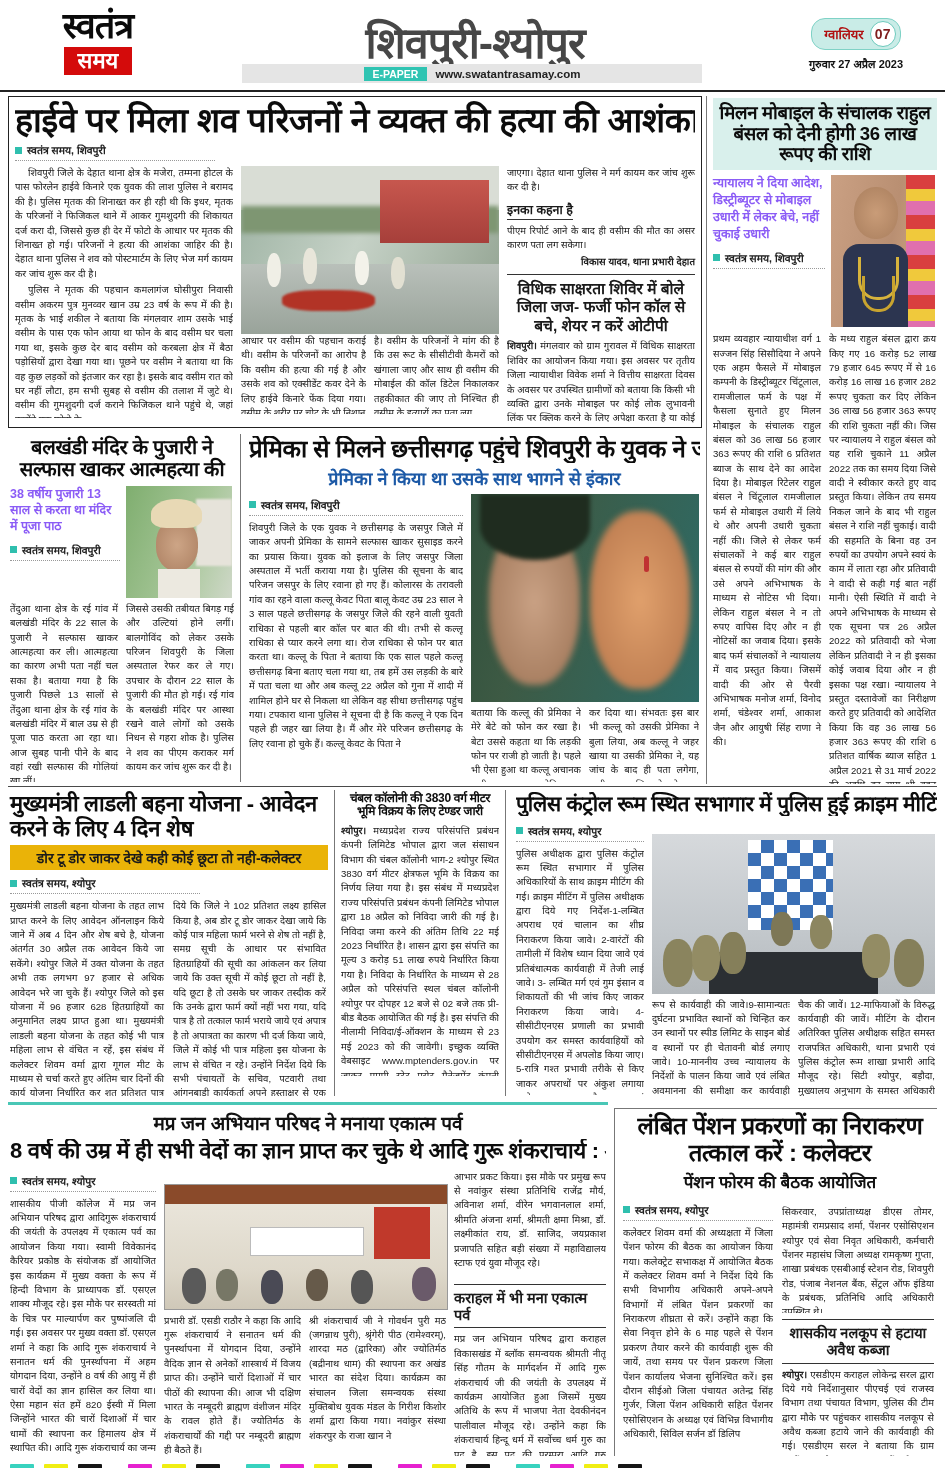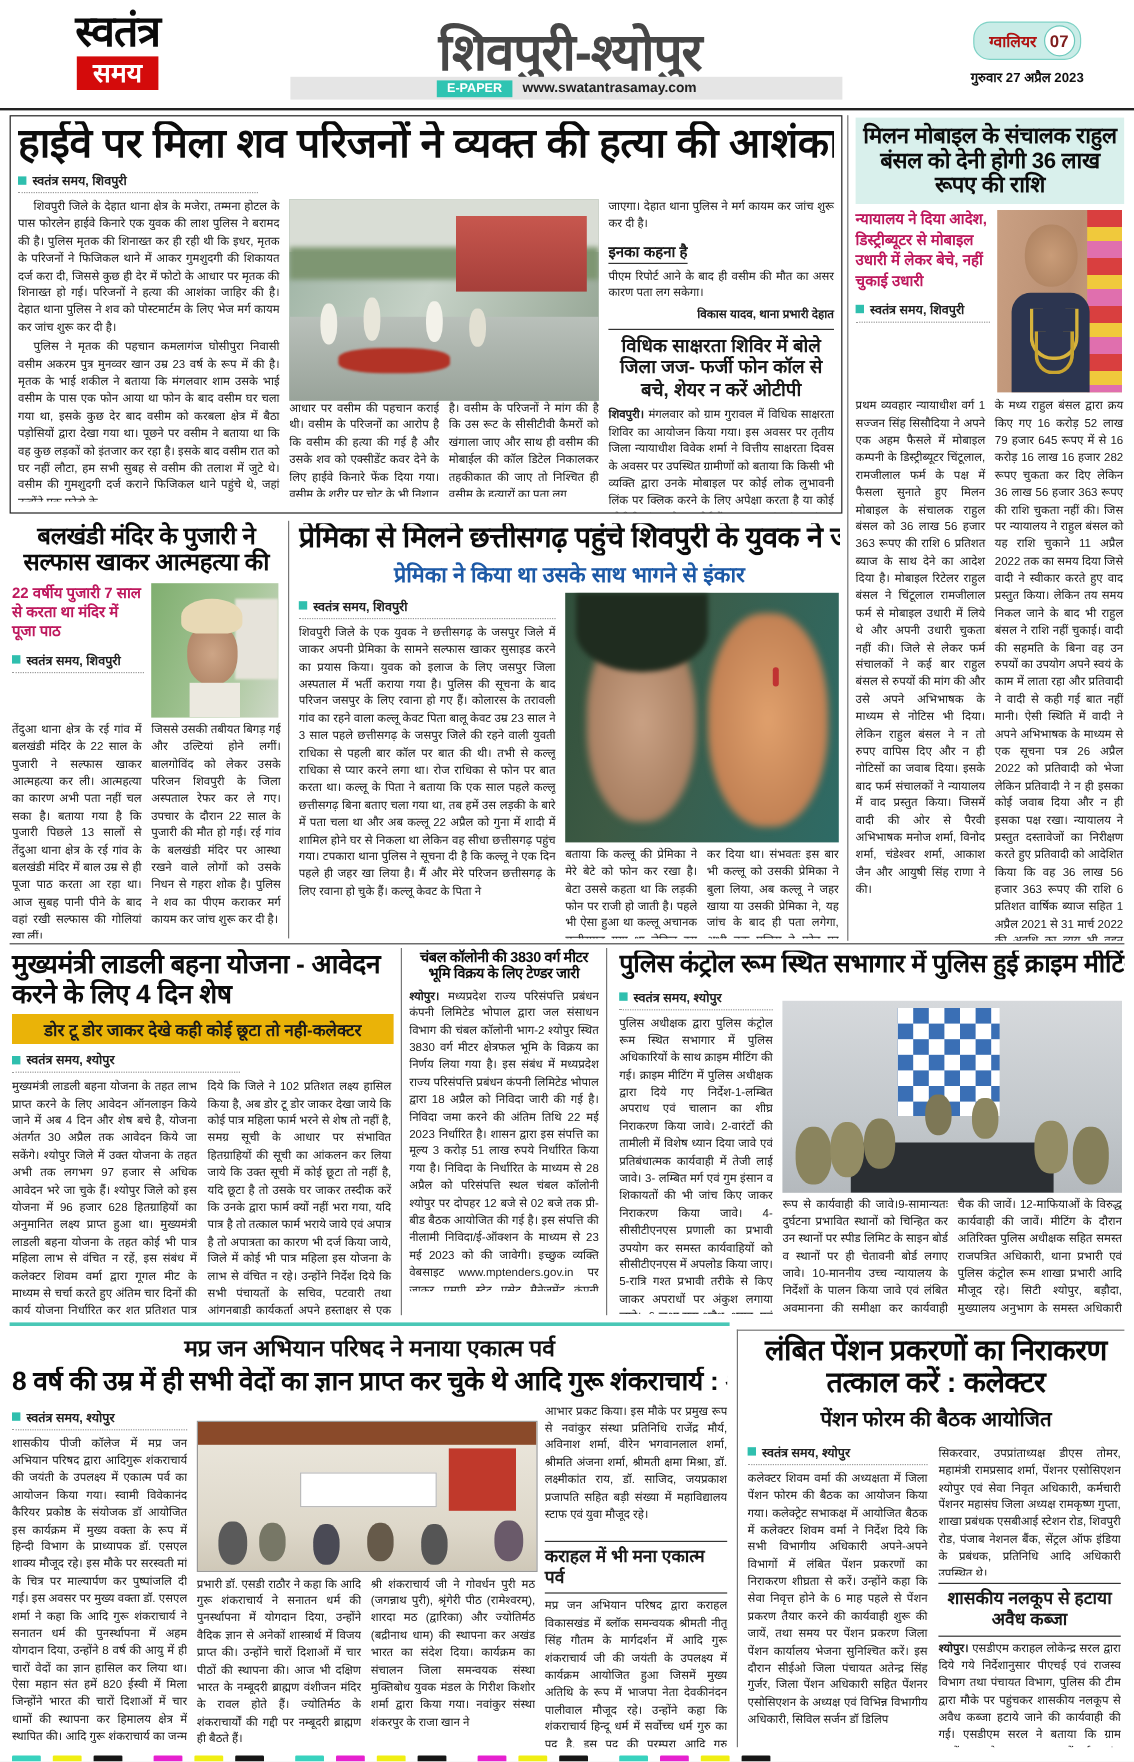--- a/index.html
+++ b/index.html
@@ -10,21 +10,21 @@
   .hl{font-weight:800;color:#0c0c0c;line-height:1.12;letter-spacing:-0.3px;}
   .nowrap{white-space:nowrap;overflow:hidden;}
   .body{font-size:9.6px;line-height:1.5;text-align:justify;color:#202020;}
   .body p{margin:0 0 2px 0;text-indent:13px;}
   .byline{display:flex;align-items:center;gap:5px;font-size:10.5px;font-weight:700;color:#222;
           border-bottom:1px dotted #999;padding-bottom:3px;margin:4px 0 5px 0;}
   .byline .sq{width:7px;height:7px;background:#2fbfae;flex:0 0 auto;}
   .photo{position:relative;overflow:hidden;background:#9aa39b;}
   .rule-h{position:absolute;background:#4a4a4a;height:1px;}
   .teal-rule{position:absolute;background:#49c7b6;height:3px;}
-  .red{color:#be185d;}
+  .red{color:#8b5cf6;}
   .blue{color:#1c59a6;}
   .graybar{background:#eab308;text-align:center;font-weight:800;}
   .quote-t{font-weight:800;font-size:12.5px;border-bottom:1.5px solid #333;display:inline-block;padding-bottom:1px;margin:6px 0 4px 0;}
   .attrib{text-align:right;font-weight:700;font-size:9.8px;margin-top:2px;}
   .subart-h{font-weight:800;text-align:center;line-height:1.2;border-top:1.5px solid #333;padding-top:5px;margin-top:6px;}
   .mark-group{display:inline-flex;gap:10px;margin-right:26px;}
   .mark-group span{display:inline-block;width:24px;height:6px;border-radius:1px;}
   .fig{position:absolute;border-radius:45%;}
 </style>
 </head>
@@ -118,21 +118,21 @@
     <div class="body" style="margin-top:5px;height:468px;overflow:hidden;display:flex;gap:8px;">
       <div style="width:108px;">प्रथम व्यवहार न्यायाधीश वर्ग 1 सज्जन सिंह सिसौदिया ने अपने एक अहम फैसले में मोबाइल कम्पनी के डिस्ट्रीब्यूटर चिंटूलाल, रामजीलाल फर्म के पक्ष में फैसला सुनाते हुए मिलन मोबाइल के संचालक राहुल बंसल को 36 लाख 56 हजार 363 रूपए की राशि 6 प्रतिशत ब्याज के साथ देने का आदेश दिया है। मोबाइल रिटेलर राहुल बंसल ने चिंटूलाल रामजीलाल फर्म से मोबाइल उधारी में लिये थे और अपनी उधारी चुकता नहीं की। जिले से लेकर फर्म संचालकों ने कई बार राहुल बंसल से रुपयों की मांग की और उसे अपने अभिभाषक के माध्यम से नोटिस भी दिया। लेकिन राहुल बंसल ने न तो रुपए वापिस दिए और न ही नोटिसों का जवाब दिया। इसके बाद फर्म संचालकों ने न्यायालय में वाद प्रस्तुत किया। जिसमें वादी की ओर से पैरवी अभिभाषक मनोज शर्मा, विनोद शर्मा, चंडेश्वर शर्मा, आकाश जैन और आयुषी सिंह राणा ने की।</div>
       <div style="width:107px;">के मध्य राहुल बंसल द्वारा क्रय किए गए 16 करोड़ 52 लाख 79 हजार 645 रूपए में से 16 करोड़ 16 लाख 16 हजार 282 रूपए चुकता कर दिए लेकिन 36 लाख 56 हजार 363 रूपए की राशि चुकता नहीं की। जिस पर न्यायालय ने राहुल बंसल को यह राशि चुकाने 11 अप्रैल 2022 तक का समय दिया जिसे वादी ने स्वीकार करते हुए वाद प्रस्तुत किया। लेकिन तय समय निकल जाने के बाद भी राहुल बंसल ने राशि नहीं चुकाई। वादी की सहमति के बिना वह उन रुपयों का उपयोग अपने स्वयं के काम में लाता रहा और प्रतिवादी ने वादी से कही गई बात नहीं मानी। ऐसी स्थिति में वादी ने अपने अभिभाषक के माध्यम से एक सूचना पत्र 26 अप्रैल 2022 को प्रतिवादी को भेजा लेकिन प्रतिवादी ने न ही इसका कोई जवाब दिया और न ही इसका पक्ष रखा। न्यायालय ने प्रस्तुत दस्तावेजों का निरीक्षण करते हुए प्रतिवादी को आदेशित किया कि वह 36 लाख 56 हजार 363 रूपए की राशि 6 प्रतिशत वार्षिक ब्याज सहित 1 अप्रैल 2021 से 31 मार्च 2022 की अवधि का व्यय भी वहन करे।</div>
     </div>
   </div>
 
   <div class="art" style="left:8px;top:434px;width:228px;height:348px;padding:2px;box-sizing:border-box;">
     <div class="hl" style="font-size:20px;text-align:center;">बलखंडी मंदिर के पुजारी ने सल्फास खाकर आत्महत्या की</div>
     <div style="display:flex;gap:6px;margin-top:5px;">
       <div style="width:110px;">
-        <div class="red" style="font-size:12.5px;font-weight:800;line-height:1.3;">22 वर्षीय पुजारी 7 साल से करता था मंदिर में पूजा पाठ</div>
+        <div class="red" style="font-size:12.5px;font-weight:800;line-height:1.3;">38 वर्षीय पुजारी 13 साल से करता था मंदिर में पूजा पाठ</div>
         <div class="byline" style="margin-top:8px;">
           <span class="sq"></span>
           <span>स्वतंत्र समय, शिवपुरी</span>
         </div>
       </div>
       <div class="photo" style="width:106px;height:112px;background:linear-gradient(110deg,#7fae6f,#a8c79a 60%,#cfd8c8);">
         <div class="abs" style="right:0;top:12%;width:34%;height:60%;background:#e6e3da;filter:blur(1px);"></div>
         <div class="abs" style="left:28%;top:30%;width:40%;height:46%;background:radial-gradient(#cda586,#ab7f61);border-radius:46%;"></div>
         <div class="abs" style="left:24%;top:12%;width:48%;height:26%;background:#e8d9b5;border-radius:50% 50% 30% 30%;"></div>
         <div class="abs" style="left:30%;bottom:0;width:40%;height:26%;background:#ece9e0;"></div>

